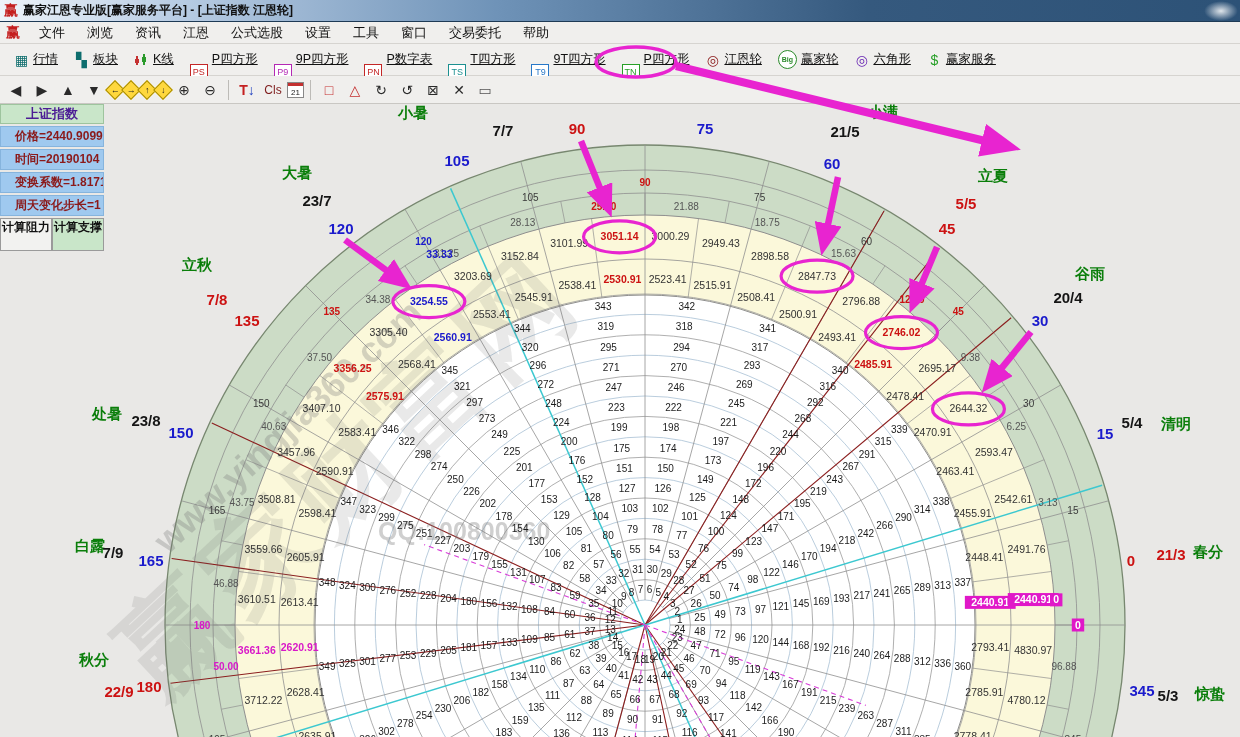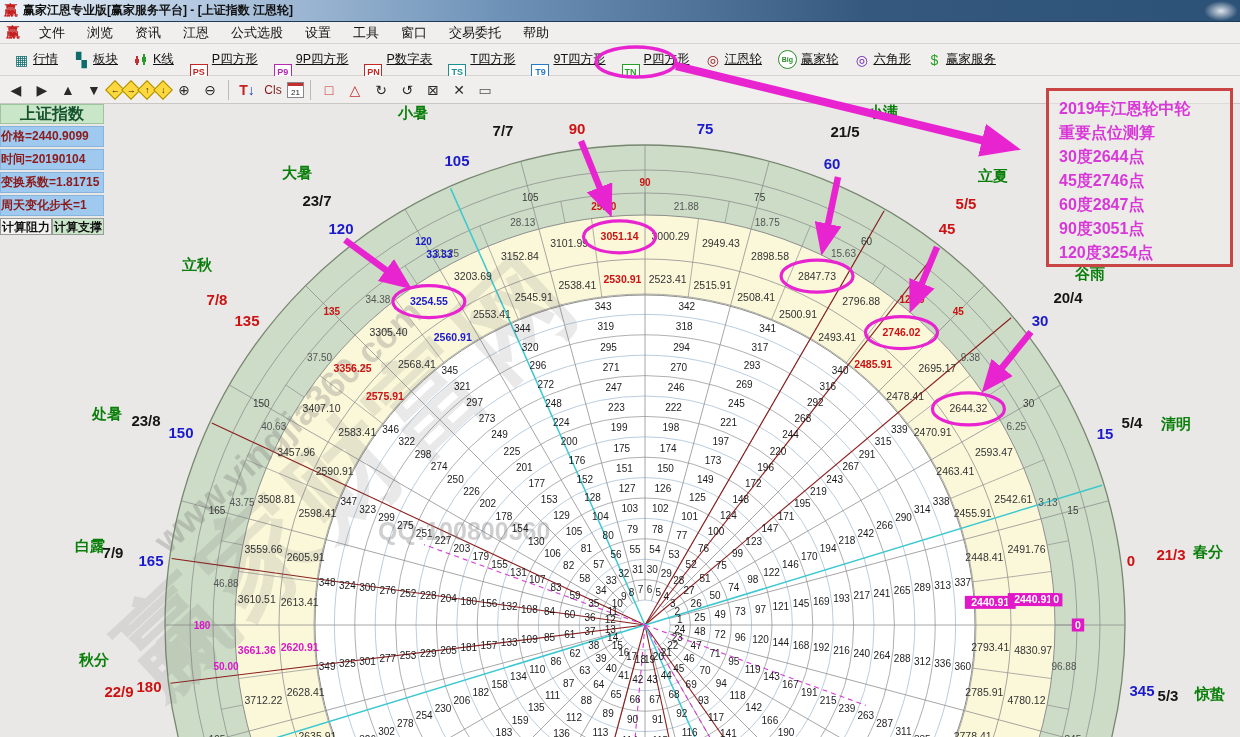--- a/index.html
+++ b/index.html
@@ -17,21 +17,21 @@
   .menubar{position:absolute;top:22px;left:0;width:1240px;height:22px;background:#f0efed;
     border-bottom:1px solid #d6d4d0;display:flex;align-items:center;box-sizing:border-box;}
   .menubar .logo{color:#c41e1e;font-weight:bold;font-size:14px;margin:0 8px 0 6px;}
   .menu-item{font-size:13px;color:#111;padding:0 11px;cursor:default;}
   
   .toolbar1{position:absolute;top:44px;left:0;width:1240px;height:32px;background:#f0efed;
     border-bottom:1px solid #d6d4d0;display:flex;align-items:center;box-sizing:border-box;padding-left:6px;}
   .tb1-item{display:flex;align-items:center;gap:4px;padding:0 8px;height:26px;}
   .tb-icon{display:inline-flex;align-items:center;justify-content:center;font-size:14px;min-width:15px;}
   .tb-label{font-size:12.5px;color:#111;text-decoration:underline;}
-  .icon-letter{width:16px;height:13px;border:1px solid;font-size:9px;font-weight:bold;
+  .icon-letter{width:16px;height:13px;border:1px solid;font-size:9px;font-weight:normal;
     background:#fff;display:inline-flex;align-items:center;justify-content:center;margin-top:24px;}
   .icon-big{width:17px;height:17px;border:1.5px solid;border-radius:50%;font-size:7px;font-weight:bold;
     display:inline-flex;align-items:center;justify-content:center;background:#fff;}
   .icon-kline{width:14px;height:14px;display:inline-block;background:
     linear-gradient(#c43030,#c43030) 2px 3px/2px 9px no-repeat,
     linear-gradient(#c43030,#c43030) 1px 6px/4px 4px no-repeat,
     linear-gradient(#2a9a2a,#2a9a2a) 9px 1px/2px 11px no-repeat,
     linear-gradient(#2a9a2a,#2a9a2a) 8px 4px/4px 5px no-repeat;}
   .toolbar2{position:absolute;top:76px;left:0;width:1240px;height:28px;background:#f0efed;
     border-bottom:1px solid #c9c7c3;display:flex;align-items:center;box-sizing:border-box;padding-left:4px;gap:2px;}
@@ -43,25 +43,25 @@
   .diamond span{transform:rotate(-45deg);font-size:9px;color:#222;font-weight:bold;}
   .icon-text{font-size:12px;color:#7f1d1d;}
   .icon-cal{width:15px;height:14px;border:1px solid #888;background:#fff;position:relative;
     font-size:8px;color:#222;display:inline-flex;align-items:flex-end;justify-content:center;}
   .icon-cal::before{content:"";position:absolute;top:0;left:0;right:0;height:3px;background:#c43030;}
   
   .chart{position:absolute;top:104px;left:0;width:1240px;height:633px;background:#e9e8e6;}
   
   .sidebar{position:absolute;top:104px;left:0;width:104px;z-index:30;font-weight:bold;}
   .sb-title{height:18px;line-height:18px;background:#c9e6c9;border:1px solid #9ec49e;
-    text-align:center;font-size:16px;color:#14532d;}
+    text-align:center;font-size:13px;color:#4c1d95;}
   .sb-row{height:19px;line-height:19px;background:#9fc9ef;border:1px solid #86b4dd;
-    margin-top:2px;font-size:12px;color:#8b1a1a;padding-left:0;white-space:nowrap;overflow:hidden;}
+    margin-top:2px;font-size:12px;color:#8b1a1a;padding-left:14px;white-space:nowrap;overflow:hidden;}
   .sb-btns{display:flex;margin-top:2px;}
-  .sb-btn{width:52px;height:17px;line-height:17px;text-align:center;font-size:12px;color:#111;
+  .sb-btn{width:52px;height:33px;line-height:17px;text-align:center;font-size:12px;color:#111;
     border:1px solid #9a9a9a;box-sizing:border-box;background:#f2f2f0;}
   .sb-btn.green{background:#c9e6c9;}
   
   .annobox{position:absolute;left:1046px;top:88px;width:187px;height:179px;z-index:40;
     border:3px solid #c94444;box-sizing:border-box;background:rgba(238,236,234,0.55);
     padding:6px 0 0 10px;}
   .annobox div{font-size:16px;font-weight:bold;color:#d838d8;line-height:24px;white-space:nowrap;}
   svg{position:absolute;}
   #anno-svg{z-index:60;pointer-events:none;top:0;left:0;}
 </style>
@@ -885,29 +885,20 @@
     <div class="sb-row">价格=2440.9099</div>
     <div class="sb-row">时间=20190104</div>
     <div class="sb-row">变换系数=1.81715</div>
     <div class="sb-row">周天变化步长=1</div>
     <div class="sb-btns">
       <div class="sb-btn">计算阻力</div>
       <div class="sb-btn green">计算支撑</div>
     </div>
   </div>
 
-  <div class="annobox">
-    <div>2019年江恩轮中轮</div>
-    <div>重要点位测算</div>
-    <div>30度2644点</div>
-    <div>45度2746点</div>
-    <div>60度2847点</div>
-    <div>90度3051点</div>
-    <div>120度3254点</div>
-  </div>
 
   <svg id="anno-svg" width="1240" height="737">
       <defs>
         <marker id="ah" markerWidth="5" markerHeight="4.2" refX="3.6" refY="2.1" orient="auto">
           <path d="M0,0 L5,2.1 L0,4.2 Z" fill="#e824d0"></path>
         </marker>
       </defs>
       <g>
         <ellipse cx="636" cy="62" rx="40" ry="15" fill="none" stroke="#e824d0" stroke-width="3.5"></ellipse>
         <line x1="676" y1="66" x2="1010" y2="147" stroke="#e824d0" stroke-width="8" marker-end="url(#ah)"></line>

